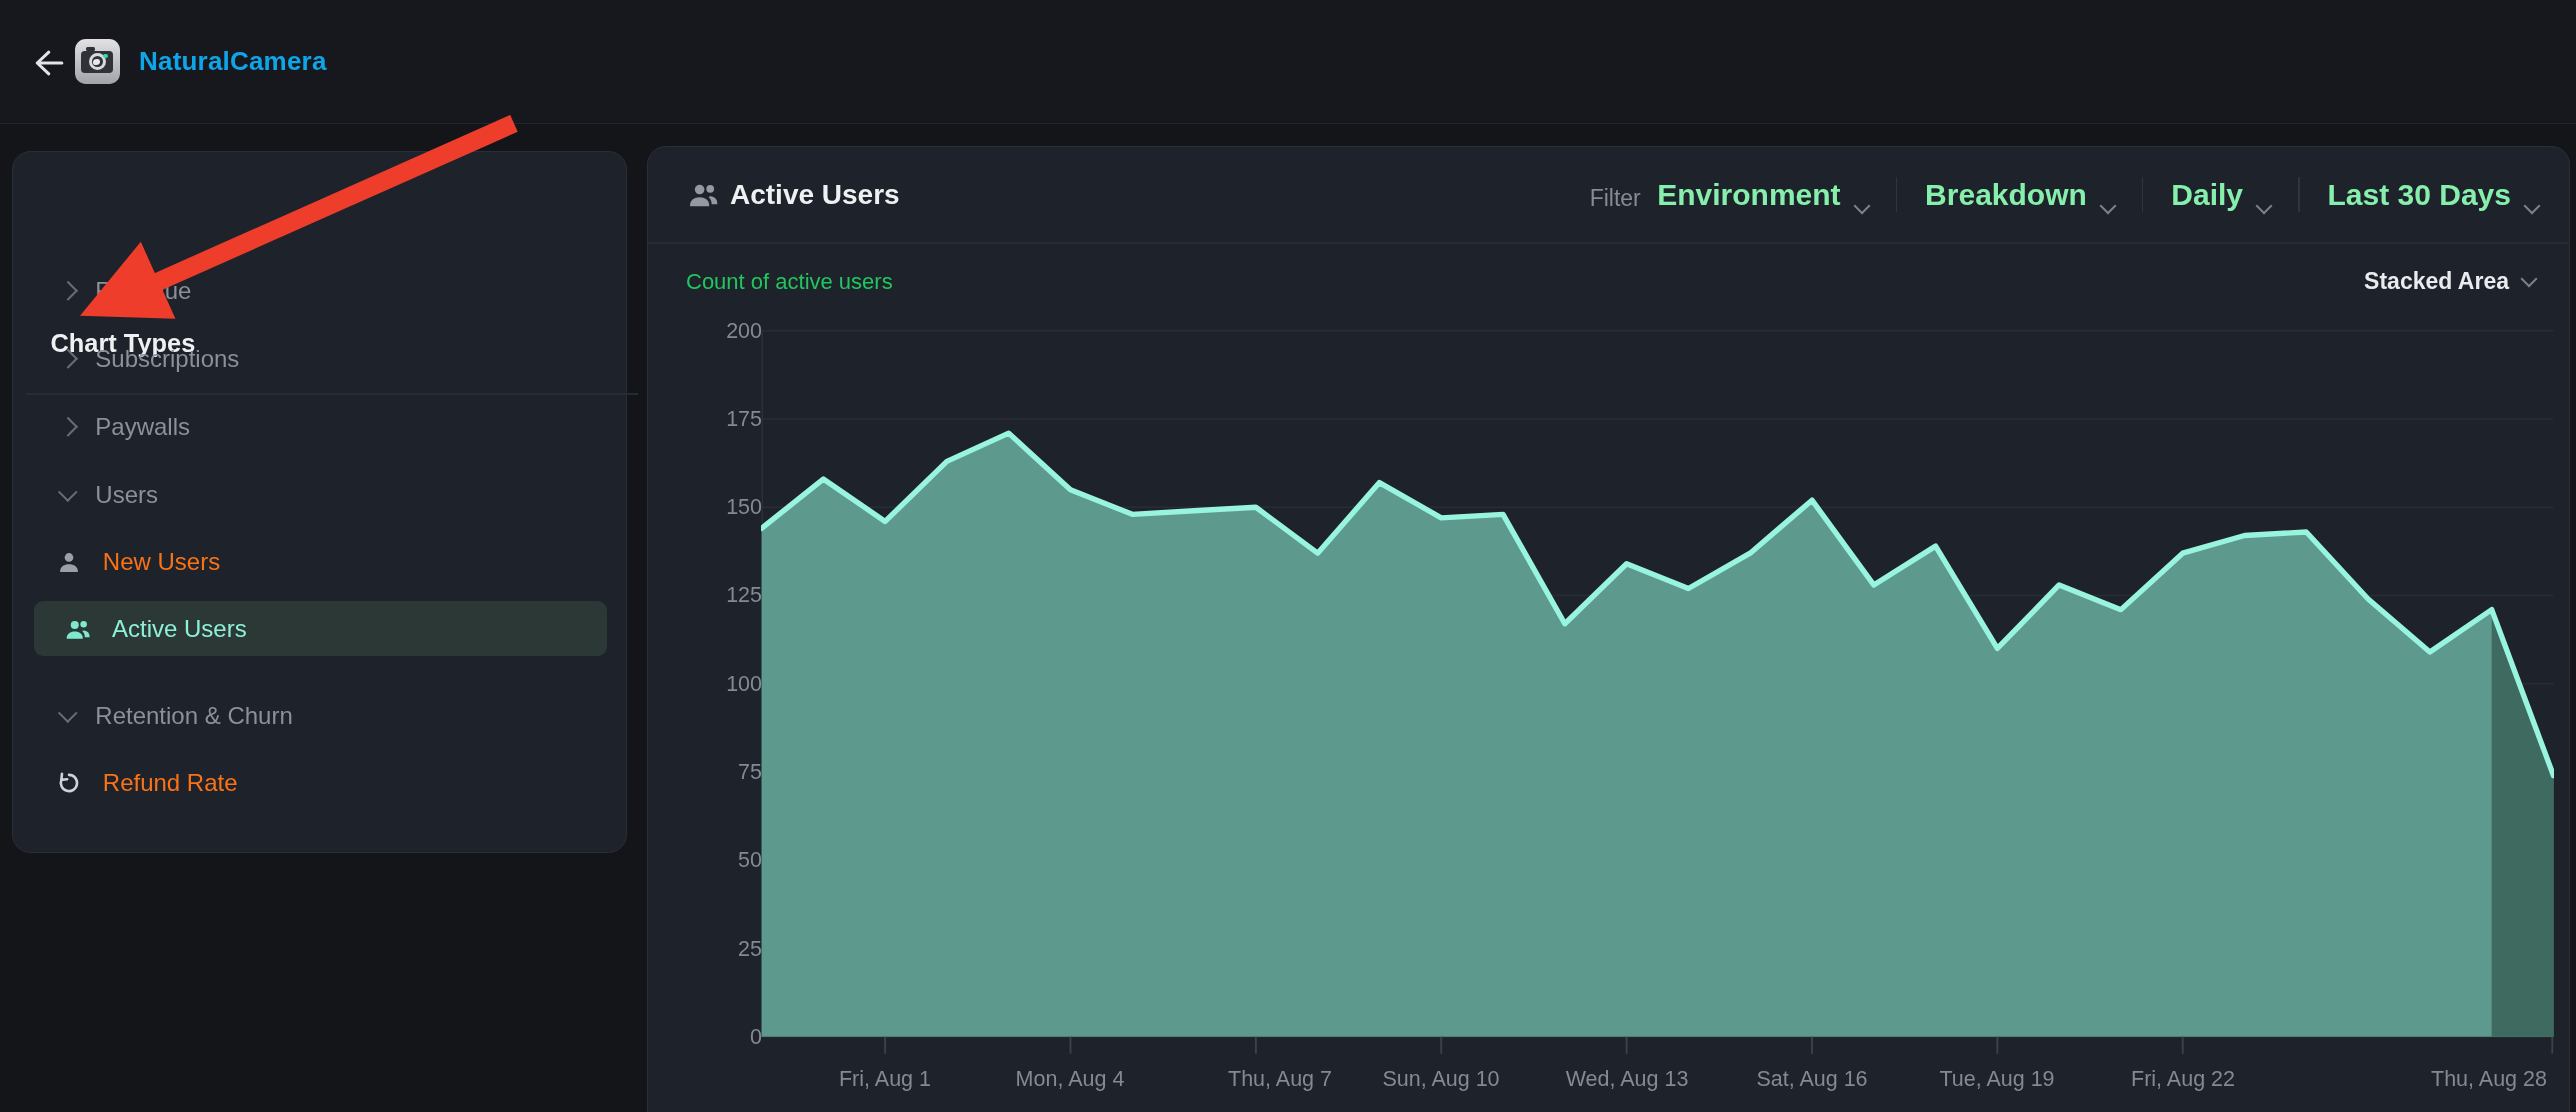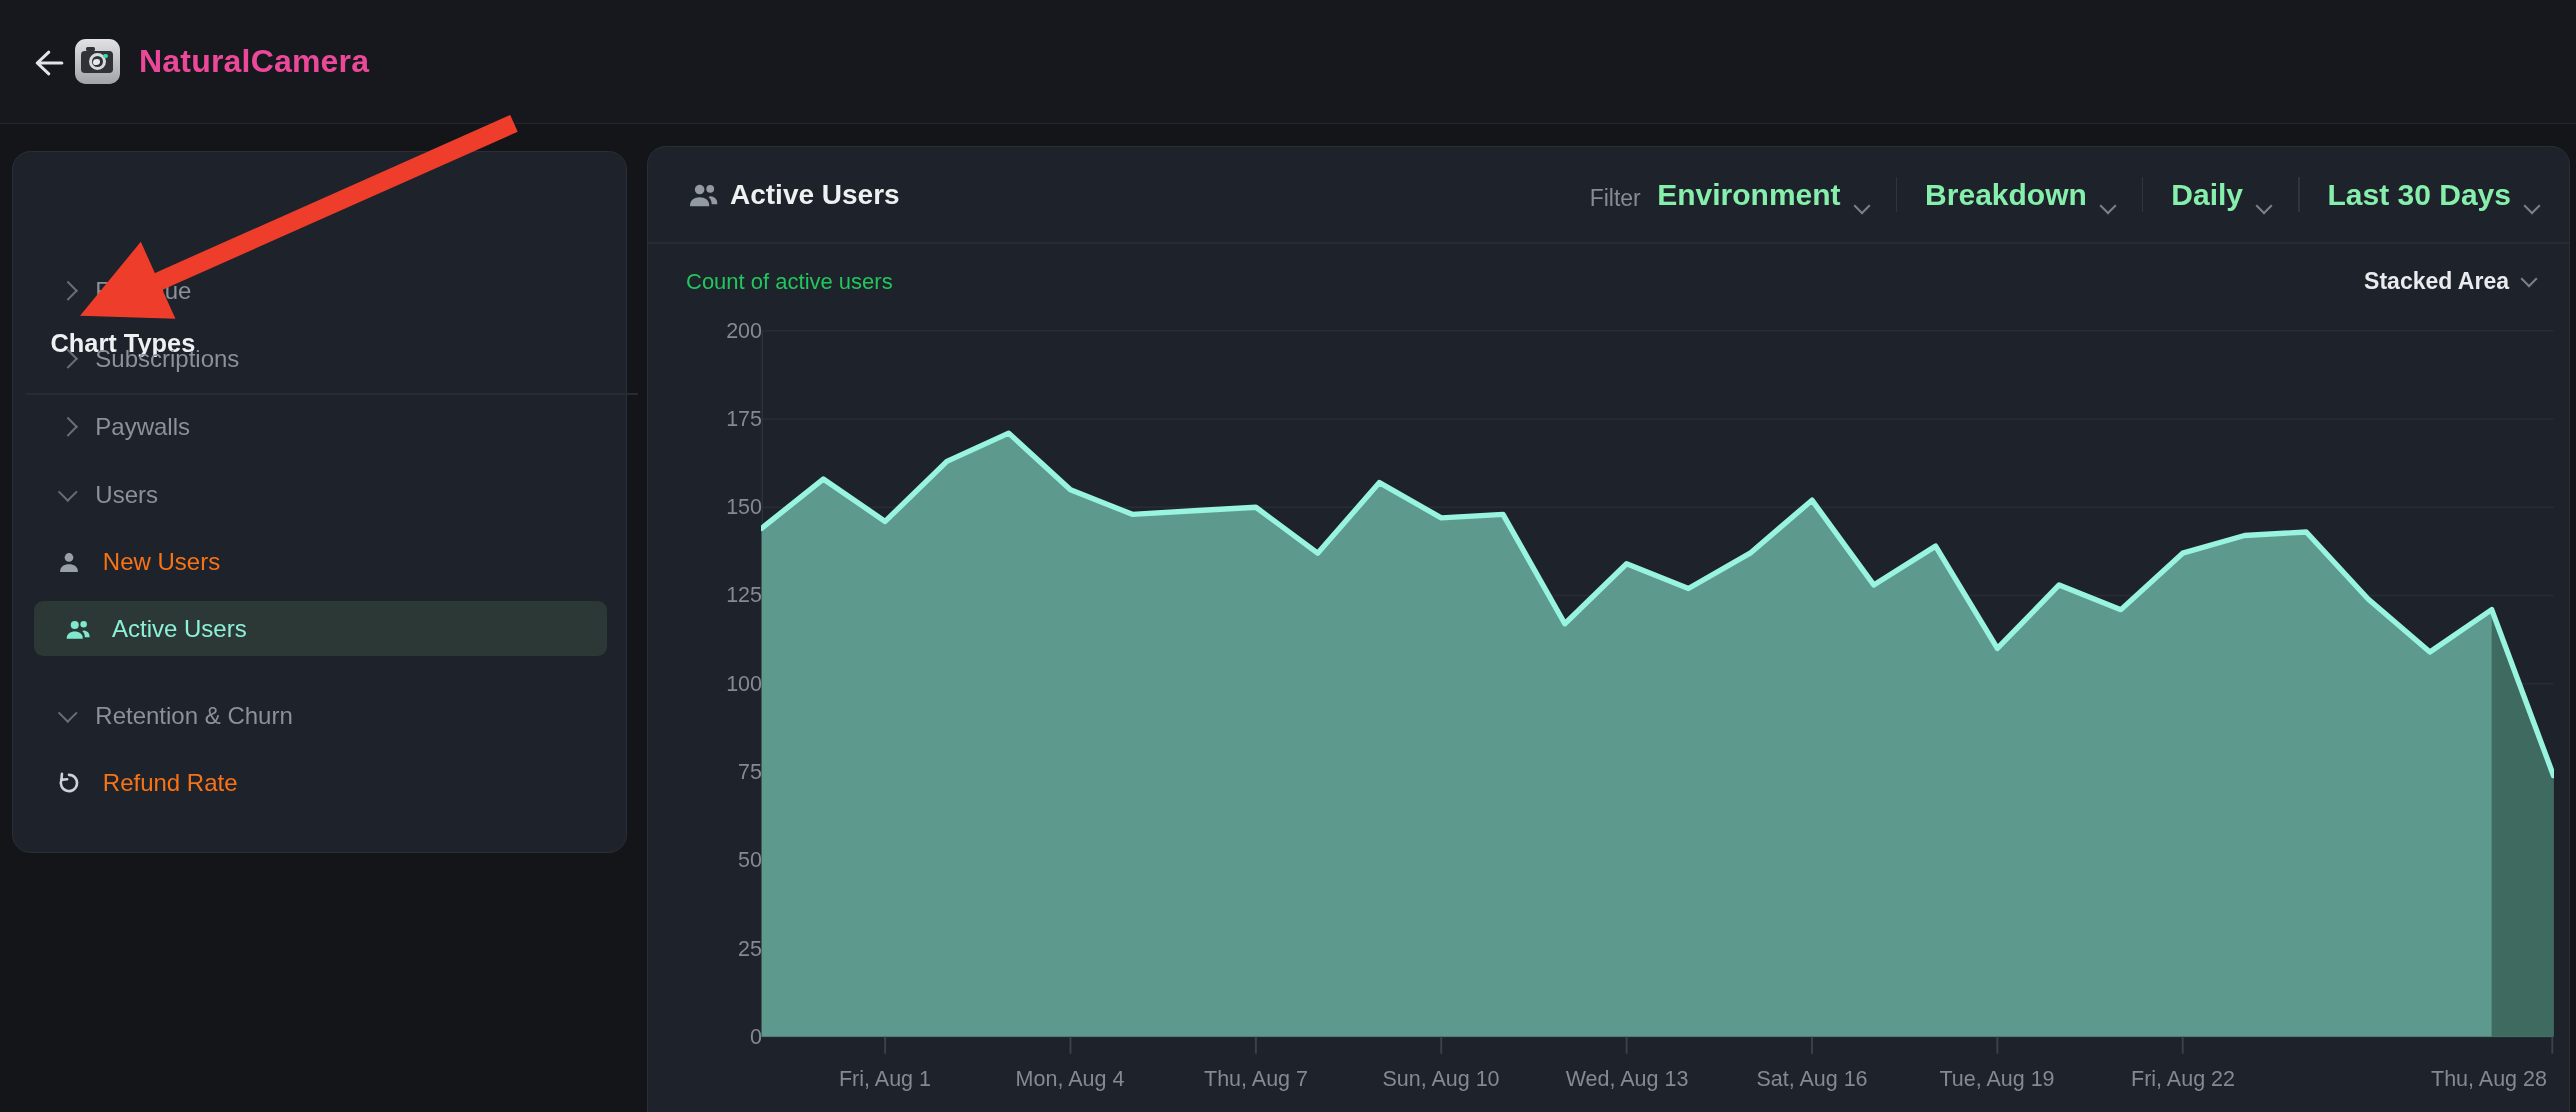--- a/index.html
+++ b/index.html
@@ -8,21 +8,21 @@
   
   #topbar{position:absolute;left:0;top:0;width:2576px;height:123px;background:#16181d;border-bottom:1.5px solid #23262d;}
   #back-arrow{position:absolute;left:28px;top:43px;width:40px;height:40px;cursor:pointer;}
   #app-icon{position:absolute;left:75px;top:39px;width:45px;height:45px;border-radius:10.8px;
     background:linear-gradient(180deg,#e2e2e5 0%,#a2a3aa 100%);}
   #cam-body{position:absolute;left:6.2px;top:11.5px;width:32px;height:22px;background:#303238;border-radius:3.8px;}
   #cam-bump{position:absolute;left:4.6px;top:-3.8px;width:9.2px;height:4.6px;background:#303238;border-radius:1.5px;}
   #cam-lens{position:absolute;left:7.7px;top:2.3px;width:11.5px;height:11.5px;border:3.1px solid #d9dadd;border-radius:50%;background:#303238;}
   #cam-blob{position:absolute;left:1.5px;top:3.1px;width:7px;height:6.2px;background:#e8e9ec;border-radius:60% 40% 55% 45%;}
   #cam-dot{position:absolute;right:5.4px;top:3.1px;width:4.6px;height:4.6px;border-radius:50%;background:#35d9b0;}
-  #app-name{position:absolute;left:139px;top:0;height:123px;line-height:123px;font-size:32px;font-weight:600;color:#ec4899;letter-spacing:0.2px;}
+  #app-name{position:absolute;left:139px;top:0;height:123px;line-height:123px;font-size:26px;font-weight:600;color:#0ea5e9;letter-spacing:0.2px;}
   #logo{position:absolute;left:50%;top:0;transform:translateX(-50%);height:123px;line-height:123px;
     font-size:24px;font-weight:800;letter-spacing:2.3px;white-space:nowrap;}
   #logo .teal{color:#5fe7c9;} #logo .white{color:#f3f5f7;}
   
   .panel{position:absolute;background:#1e222a;border:1.5px solid #2a2e37;border-radius:18.5px;box-sizing:border-box;}
   #sidebar{left:11.5px;top:151px;width:615px;height:702px;}
   #main{left:647px;top:146px;width:1923px;height:1000px;}
   #sidebar-title{position:absolute;left:38px;top:177px;font-size:25.4px;font-weight:600;color:#eef0f2;}
   #sidebar-divider{position:absolute;left:13px;top:241px;width:612px;height:1.5px;background:#272b33;}
   .srow{position:absolute;left:12.3px;width:590px;height:55px;display:flex;align-items:center;cursor:pointer;}
@@ -180,21 +180,21 @@
       <div class="ylabel" style="top: 433px;">125</div>
       <div class="ylabel" style="top: 522px;">100</div>
       <div class="ylabel" style="top: 610px;">75</div>
       <div class="ylabel" style="top: 698px;">50</div>
       <div class="ylabel" style="top: 787px;">25</div>
       <div class="ylabel" style="top: 875px;">0</div>
     </div>
   <div id="x-labels">
       <div class="xlabel" style="left: 237px;">Fri, Aug 1</div>
       <div class="xlabel" style="left: 422px;">Mon, Aug 4</div>
-      <div class="xlabel" style="left: 608px;">Thu, Aug 7</div>
+      <div class="xlabel" style="left: 632px;">Thu, Aug 7</div>
       <div class="xlabel" style="left: 793px;">Sun, Aug 10</div>
       <div class="xlabel" style="left: 979px;">Wed, Aug 13</div>
       <div class="xlabel" style="left: 1164px;">Sat, Aug 16</div>
       <div class="xlabel" style="left: 1349px;">Tue, Aug 19</div>
       <div class="xlabel" style="left: 1535px;">Fri, Aug 22</div>
       <div class="xlabel" style="left: 1841px;">Thu, Aug 28</div>
     </div>
   <svg id="chart-svg" width="1793" height="726" viewBox="0 0 2330 944">
       <line x1="0" y1="1" x2="2330" y2="1" stroke="#282d35" stroke-width="2"></line>
       <line x1="0" y1="115.75" x2="2330" y2="115.75" stroke="#282d35" stroke-width="2"></line>

